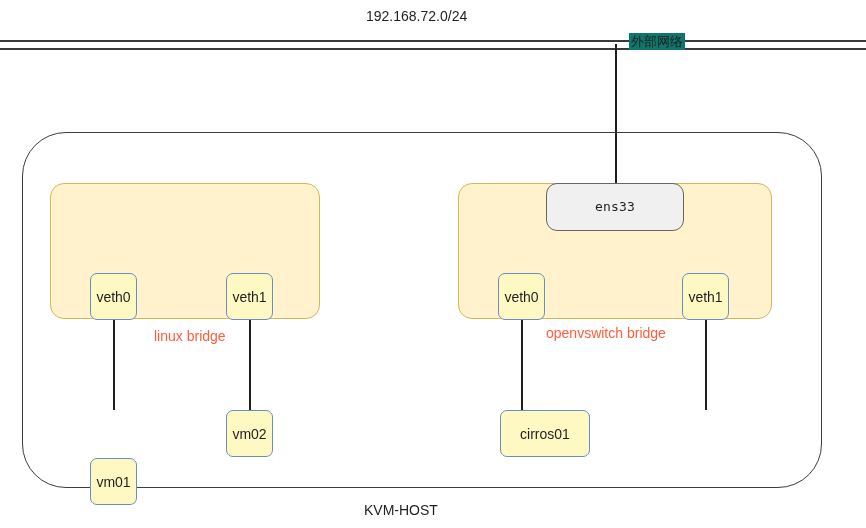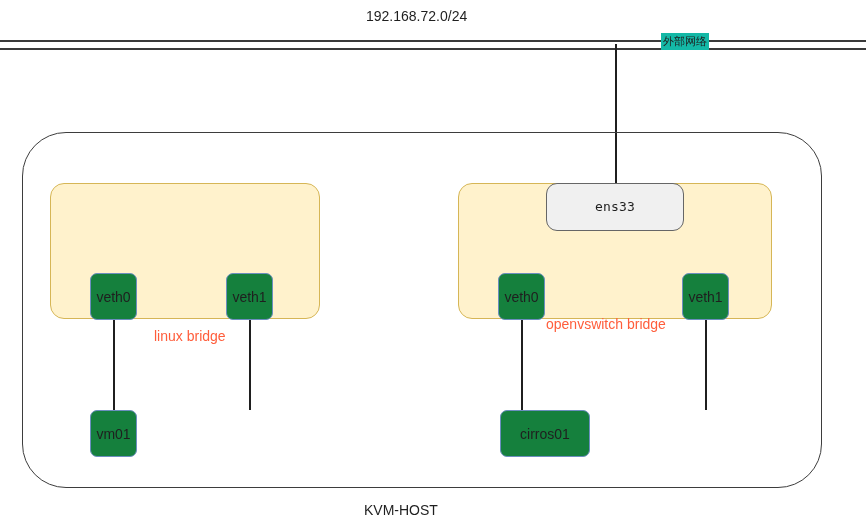--- a/index.html
+++ b/index.html
@@ -24,24 +24,24 @@
     left: 0;
     width: 866px;
     height: 0;
     border-top: 2px solid #3a3a3a;
   }
   .net-line.top  { top: 40px; }
   .net-line.bot  { top: 48px; }
 
   .net-label {
     top: 33px;
-    left: 661px;
-    background: #14b8a6;
+    left: 629px;
+    background: #0f766e;
     padding: 0 2px;
-    font-size: 11px;
+    font-size: 13px;
     color: #1f1f1f;
     line-height: 17px;
     white-space: nowrap;
     font-family: "DejaVu Sans", "Liberation Sans", sans-serif;
   }
 
   .subnet-label {
     top: 8px;
     left: 366px;
     font-size: 14px;
@@ -81,45 +81,45 @@
   }
   .bridge-left  { left: 50px;  top: 183px; width: 270px; height: 136px; }
   .bridge-right { left: 458px; top: 183px; width: 314px; height: 136px; }
 
   .bridge-caption {
     font-size: 14px;
     color: #ff5d3b;
     white-space: nowrap;
   }
   .caption-left  { top: 328px; left: 154px; }
-  .caption-right { top: 316px; left: 546px; }
+  .caption-right { top: 325px; left: 546px; }
 
   
   .node {
-    background: #15803d;
+    background: #fef9c3;
     border: 1.3px solid #6c8ebf;
     border-radius: 7px;
     display: flex;
     align-items: center;
     justify-content: center;
     font-size: 14px;
     color: #1f1f1f;
     white-space: nowrap;
   }
 
   
   .veth { width: 47px; height: 47px; top: 273px; }
   .veth-l0 { left: 90px;  }
   .veth-l1 { left: 226px; }
   .veth-r0 { left: 498px; }
   .veth-r1 { left: 682px; }
 
   
   .vm  { width: 47px; height: 47px; top: 410px; }
-  .vm01 { left: 90px;  }
+  .vm01 { left: 90px; margin-top: 48px;  }
   .vm02 { left: 226px; }
 
   .cirros { width: 90px; height: 47px; top: 410px; }
   .cirros01 { left: 500px; }
   .cirros02 { left: 638px; }
 
   
   .nic-box {
     left: 546px;
     top: 183px;
@@ -162,20 +162,21 @@
   <div class="abs bridge-box bridge-left"></div>
   <div class="abs bridge-caption caption-left">linux bridge</div>
 
   <div class="abs node veth veth-l0">veth0</div>
   <div class="abs node veth veth-l1">veth1</div>
 
   <div class="abs vline" style="left:113px; top:320px; height:90px;"></div>
   <div class="abs vline" style="left:249px; top:320px; height:90px;"></div>
 
   <div class="abs node vm vm01">vm01</div>
+  <div class="abs node vm vm02">vm02</div>
 
   <div class="abs bridge-box bridge-right"></div>
   <div class="abs bridge-caption caption-right">openvswitch bridge</div>
 
   <div class="abs nic-box">
     <span class="nic-name">ens33</span>
   </div>
 
   <div class="abs node veth veth-r0">veth0</div>
   <div class="abs node veth veth-r1">veth1</div>

